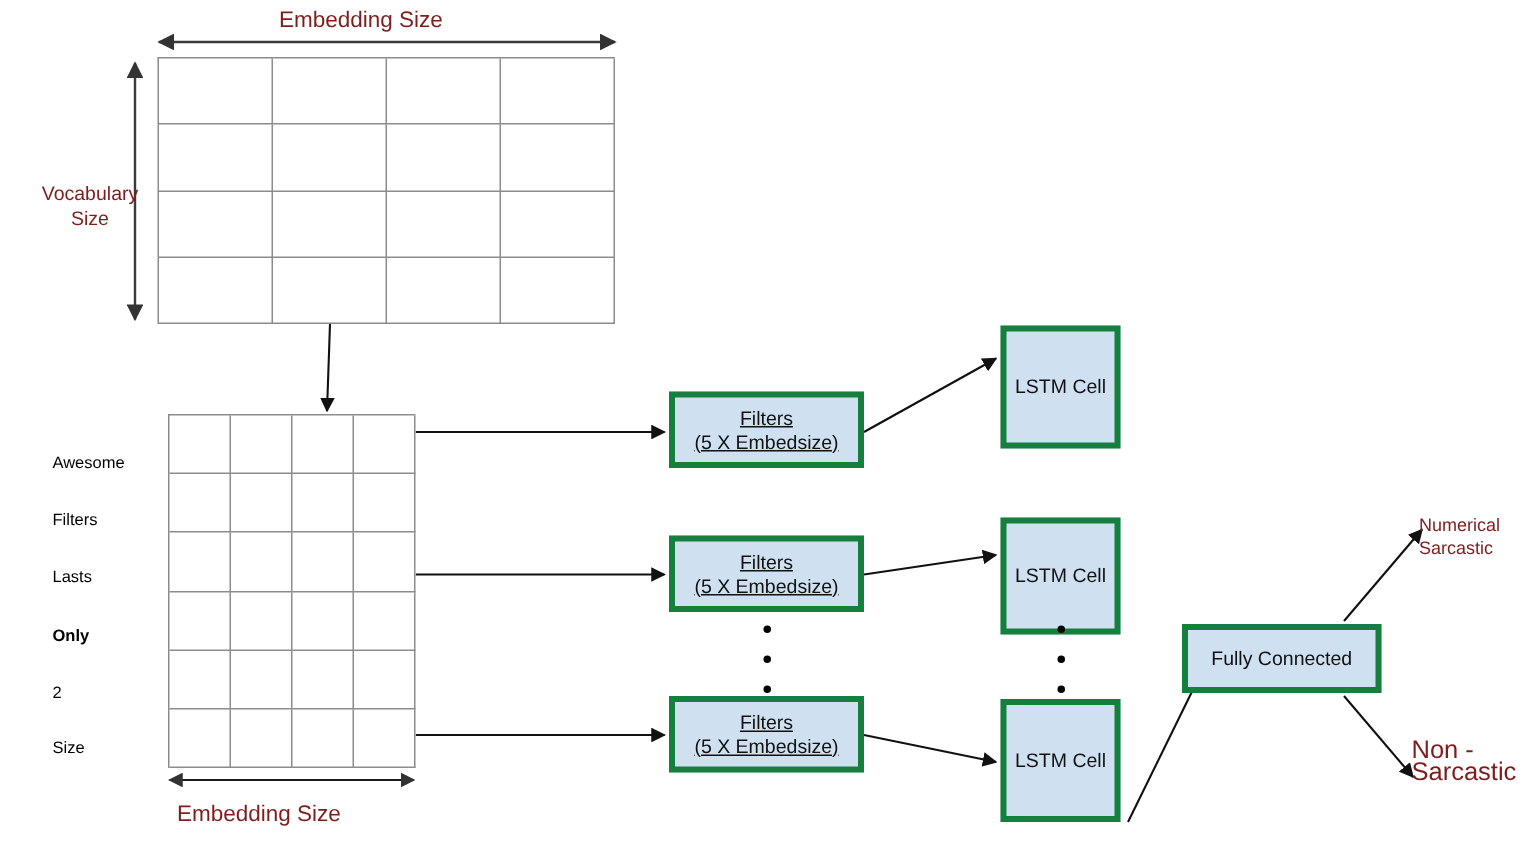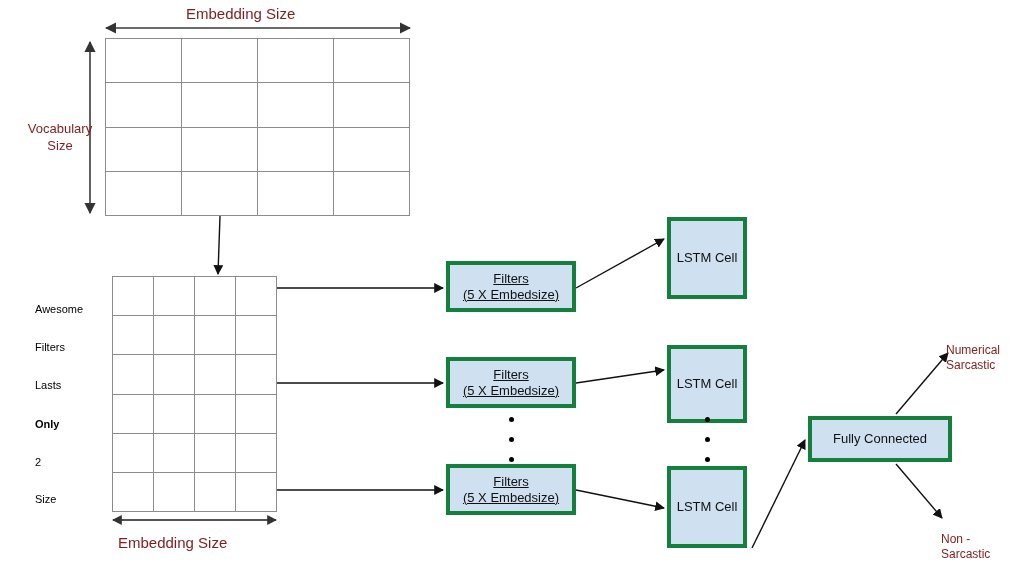--- a/index.html
+++ b/index.html
@@ -79,21 +79,21 @@
   .filter-box { width: 130px; height: 51px; left: 446px; text-decoration: underline; }
   #filter-box-1 { top: 261px; }
   #filter-box-2 { top: 357px; }
   #filter-box-3 { top: 464px; }
 
   .lstm-box { width: 80px; left: 667px; }
   #lstm-box-1 { top: 217px; height: 82px; }
   #lstm-box-2 { top: 345px; height: 78px; }
   #lstm-box-3 { top: 466px; height: 82px; }
 
-  #fc-box { left: 808px; top: 416px; width: 144px; height: 46px; font-size: 13px; }
+  #fc-box { left: 788px; top: 416px; width: 133px; height: 46px; font-size: 13px; }
 
   
   .dots {
     position: absolute;
     display: flex;
     flex-direction: column;
     align-items: center;
     justify-content: space-between;
   }
   .dots span {
@@ -103,21 +103,21 @@
     background: #000;
   }
   #dots-filters { left: 508px; top: 417px; width: 6px; height: 45px; }
   #dots-lstm { left: 704px; top: 417px; width: 6px; height: 45px; }
 
   
   #label-embedding-top { left: 186px; top: 5px; font-size: 15px; }
   #label-vocabulary { left: 5px; top: 120px; width: 78px; text-align: center; font-size: 13px; margin-left: 16px; }
   #label-embedding-bottom { left: 118px; top: 534px; font-size: 15px; }
   #label-numerical-sarcastic { left: 946px; top: 330px; font-size: 12px; line-height: 15px; margin-top: 13px; }
-  #label-non-sarcastic { left: 941px; top: 532px; font-size: 12px; line-height: 15px; }
+  #label-non-sarcastic { left: 941px; top: 492px; font-size: 17px; line-height: 15px; }
 
   .word-label {
     position: absolute;
     left: 35px;
     font-size: 11px;
     line-height: 15px;
     white-space: nowrap;
   }
 </style>
 </head>

